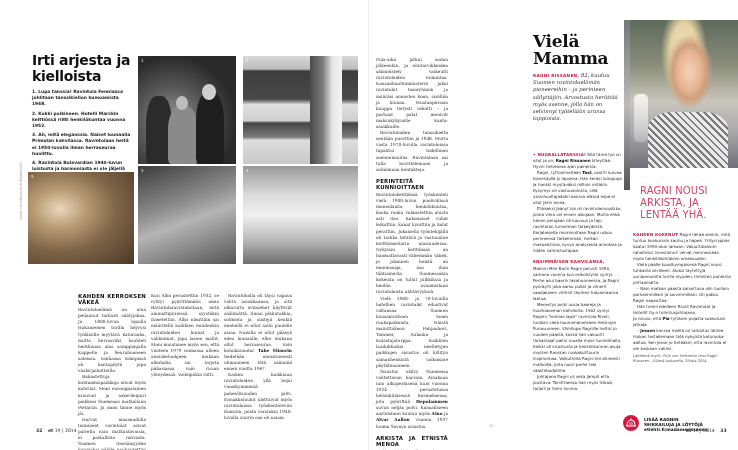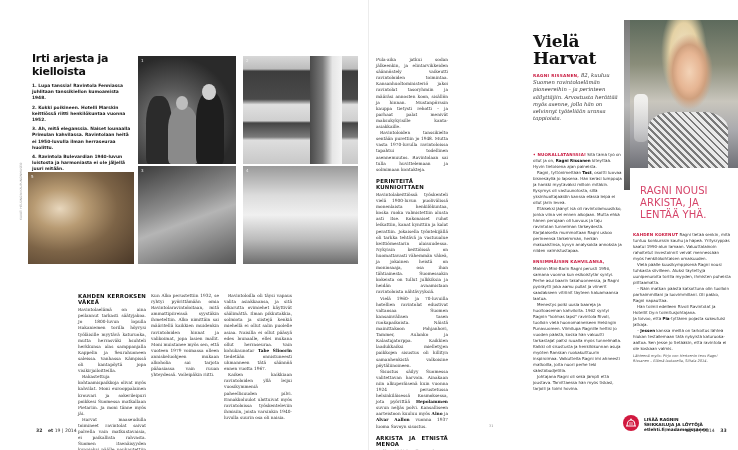--- a/index.html
+++ b/index.html
@@ -6,21 +6,21 @@
   html, body { width: 738px; height: 450px; overflow: hidden; background: #ffffff; }
   body { position: relative; font-family: "DejaVu Serif", serif; color: #222; }
 
   .page { position: absolute; top: 0; height: 450px; background: #fff; }
   .page-left { left: 0; width: 369px; }
   .page-right { left: 369px; width: 369px; }
   .gutter { position: absolute; left: 368px; top: 0; width: 1px; height: 450px; background: #ececec; }
 
   
   .side-box { position: absolute; left: 32px; top: 52px; width: 100px; }
-  .side-title { font-family: "DejaVu Sans", sans-serif; font-weight: bold; font-size: 11px; letter-spacing: -0.3px; color: #111; margin-bottom: 5px; }
+  .side-title { font-family: "DejaVu Sans", sans-serif; font-weight: bold; font-size: 14px; letter-spacing: -0.3px; color: #111; margin-bottom: 5px; }
   .side-item { font-family: "DejaVu Sans", sans-serif; font-weight: bold; font-size: 4.4px; line-height: 6.2px; color: #222; margin-bottom: 3px; }
 
   
   .photo { position: absolute; overflow: hidden; background: #555; }
   .photo-num { position: absolute; left: 3px; top: 2px; font-family: "DejaVu Sans", sans-serif; font-size: 4px; color: #eee; }
   .ph1 { left: 138px; top: 56px; width: 98px; height: 108px;
     background: radial-gradient(ellipse at 35% 60%, #9a9a9a 0%, #5a5a5a 35%, #2a2a2a 70%), #333; }
   .ph1 .fig { position: absolute; border-radius: 40% 40% 10% 10%; }
   .ph2 { left: 243px; top: 56px; width: 115px; height: 108px;
     background: linear-gradient(180deg, #d8d8d8 0%, #bdbdbd 12%, #3d3d3d 14%, #4a4a4a 40%, #e0e0e0 45%, #cfcfcf 60%, #444 62%, #7a7a7a 75%, #dedede 78%, #c8c8c8 100%); }
@@ -157,21 +157,21 @@
 </div>
 
 <div class="edge-photo"></div>
 <div class="portrait">
   <div class="glass"></div>
   <div class="scarf"></div>
 </div>
 
 <div class="r-title">
   <div>Vielä</div>
-  <div>Harvat</div>
+  <div>Mamma</div>
 </div>
 <div class="r-lead">
   <span class="byline">RAGNI RISSANEN,</span>
   <span>82, kuuluu Suomen ravintolaelämän pioneereihin – ja perinteen säilyttäjiin. Arvostusta herättää myös asenne, jolla hän on selvinnyt työteliään uransa tappioista.</span>
 </div>
 
 <div class="rcol rc1">
   <p class="first"><span class="kicker">• NUORALLATANSSIA!</span> <span>Sitä tämä työ on ollut ja on,</span> <b>Ragni Rissanen</b> <span>kiteyttää. Hyvin tietoisena ajan paineista.</span></p>
   <p><span>Ragni, tyttönimeltään</span> <b>Tast</b><span>, osoitti luovaa bisnesäyliä jo lapsena. Hän keräsi lumppuja ja hankki myytäväksi milloin mitäkin. Kysymys oli vastuunotosta, sillä yksinhuoltajaäidin kanssa elässä leipä ei ollut järin leveä.</span></p>
   <p>Etäiseksi jäänyt isä oli ravintolamuusikko, jonka viina vei ennen aikojaan. Mutta ehkä hänen perujaan oli luovuus ja taju ravintolan tunnelman tärkeydestä. Karjalaiselta mummoltaan Ragni uskoo perineensä tärkeimmän, herkän makuaistinsa, kyvyn analysoida annoksia ja niiden valmistustapaa.</p>

